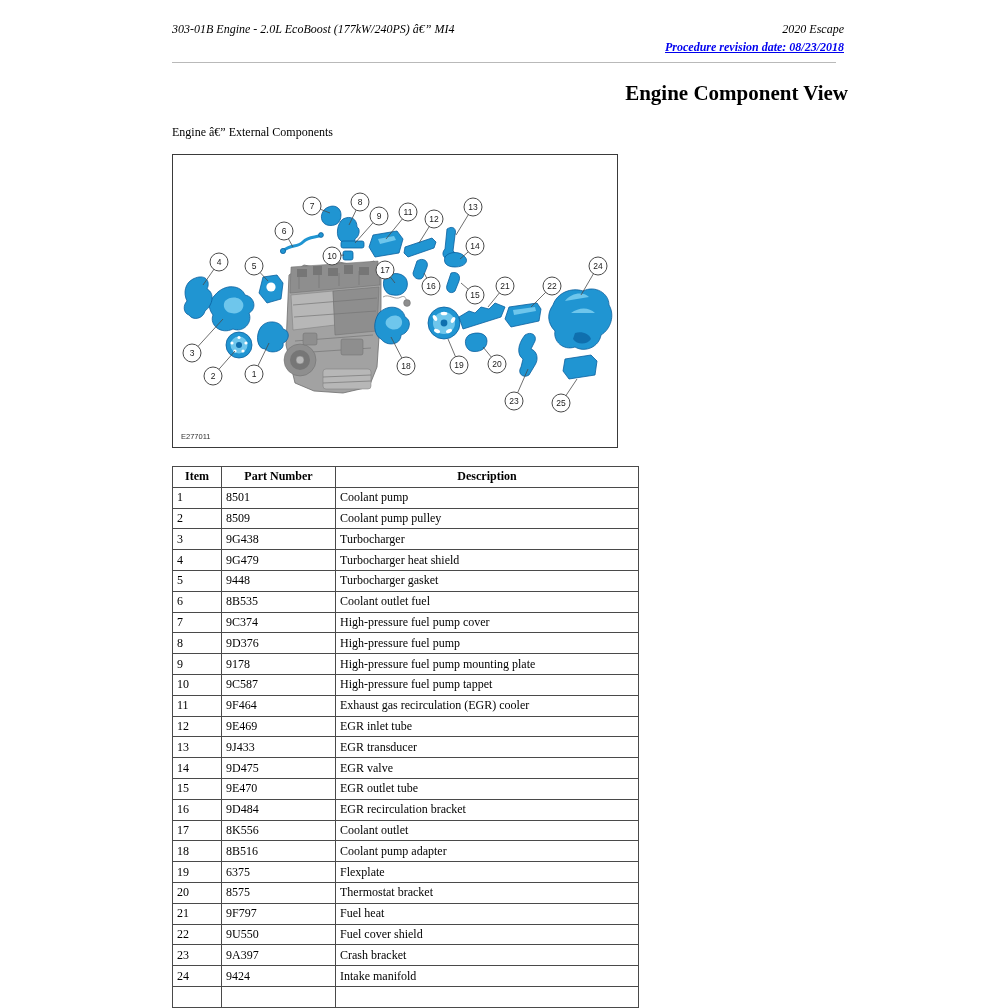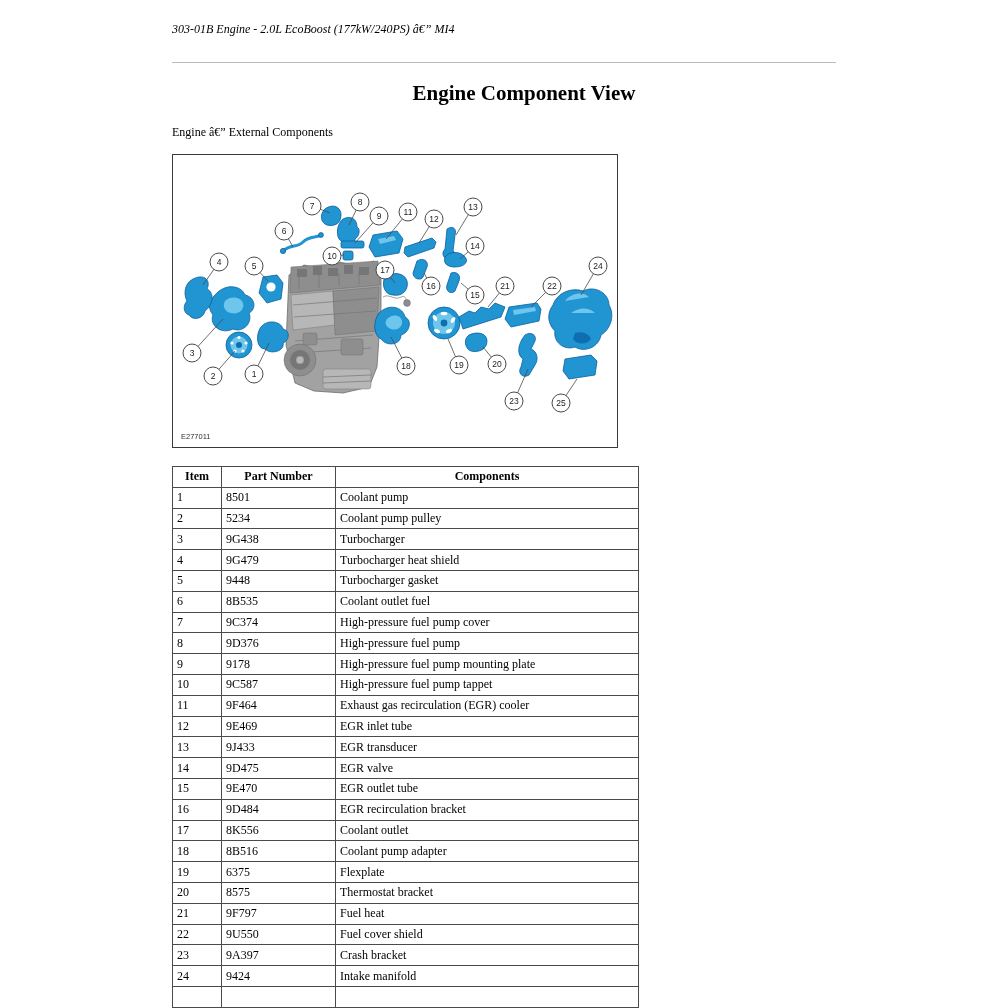--- a/index.html
+++ b/index.html
@@ -6,21 +6,21 @@
   body{
     width:1008px;height:1008px;overflow:hidden;background:#ffffff;
     font-family:"Liberation Serif", serif;color:#000;position:relative;
   }
   .content{position:absolute;left:172px;top:0;width:672px;}
   
   .doc-header{position:absolute;top:20px;left:0;width:100%;display:flex;justify-content:space-between;font-size:12px;font-style:italic;line-height:18px;}
   .doc-header .right{text-align:right;}
   .rev-link{color:#0000ee;font-weight:bold;text-decoration:underline;cursor:pointer;}
   .header-rule{position:absolute;top:62px;left:0;width:664px;border:none;border-top:1px solid #b9b9b9;margin:0;}
-  .page-title{position:absolute;top:81px;left:16px;width:100%;text-align:center;font-size:21px;font-weight:bold;margin:0;}
+  .page-title{position:absolute;top:81px;left:4px;width:100%;text-align:right;font-size:21px;font-weight:bold;margin:0;}
   .section-heading{position:absolute;top:125px;left:0;font-size:12px;font-weight:normal;margin:0;}
   
   .figure-box{position:absolute;top:154px;left:0;width:444px;height:292px;border:1px solid #3a3a3a;background:#fff;}
   .figure-box svg{display:block;}
   .fig-label{font-family:"Liberation Sans", sans-serif;font-size:7.5px;fill:#333;}
   .callout-circle{fill:#ffffff;stroke:#4a4a4a;stroke-width:1;}
   .callout-num{font-family:"Liberation Sans", sans-serif;font-size:8.5px;fill:#222;text-anchor:middle;}
   .leader{stroke:#4a4a4a;stroke-width:0.8;fill:none;}
   .part{fill:#2095d2;stroke:#0a5f9e;stroke-width:0.8;}
   .part-light{fill:#6ec6ec;stroke:none;}
@@ -39,20 +39,24 @@
   .col-desc{width:303px;}
 </style>
 </head>
 <body>
 
 <div class="content">
 
   <div class="doc-header">
     <div class="left">
       <div>303-01B Engine - 2.0L EcoBoost (177kW/240PS) â€” MI4</div>
+    </div>
+    <div class="right">
+      <div>2020 Escape</div>
+      <div><a class="rev-link">Procedure revision date: 08/23/2018</a></div>
     </div>
   </div>
 
   <hr class="header-rule">
 
   <h1 class="page-title">Engine Component View</h1>
   <h2 class="section-heading">Engine â€” External Components</h2>
 
   <div class="figure-box">
     <svg width="444" height="292" viewBox="0 0 444 292">
@@ -216,32 +220,32 @@
   <table class="parts-table">
     <colgroup>
         <col class="col-item">
         <col class="col-part">
         <col class="col-desc">
       </colgroup>
     <thead>
       <tr>
         <th>Item</th>
         <th>Part Number</th>
-        <th>Components</th>
+        <th>Description</th>
       </tr>
     </thead>
     <tbody id="parts-tbody">
         <tr>
           <td>1</td>
           <td>8501</td>
           <td>Coolant pump</td>
         </tr>
         <tr>
           <td>2</td>
-          <td>5234</td>
+          <td>8509</td>
           <td>Coolant pump pulley</td>
         </tr>
         <tr>
           <td>3</td>
           <td>9G438</td>
           <td>Turbocharger</td>
         </tr>
         <tr>
           <td>4</td>
           <td>9G479</td>

